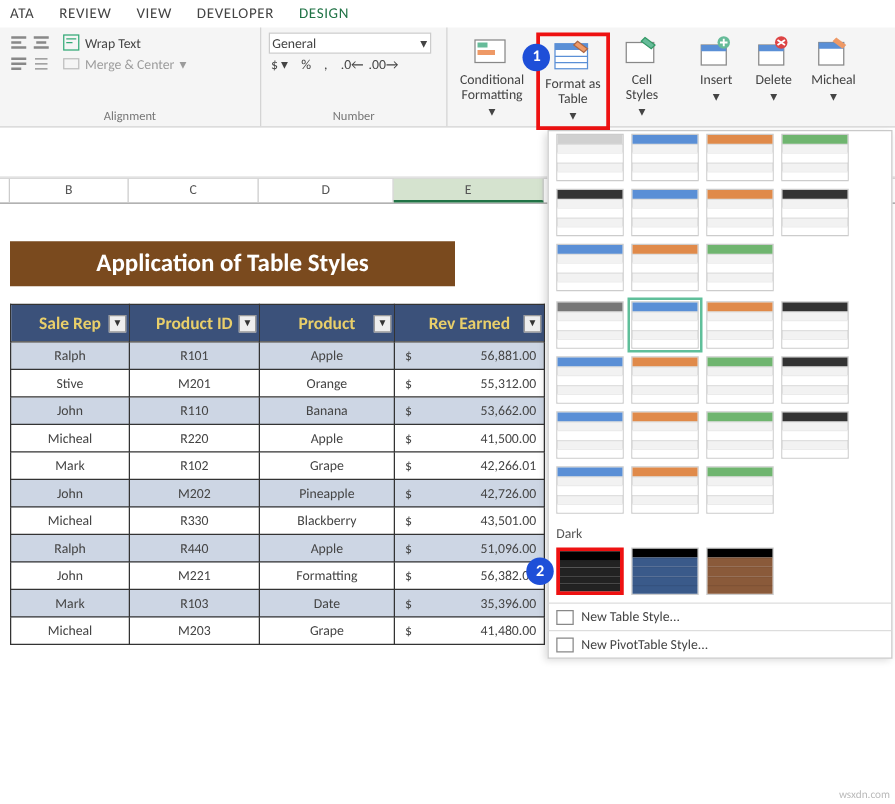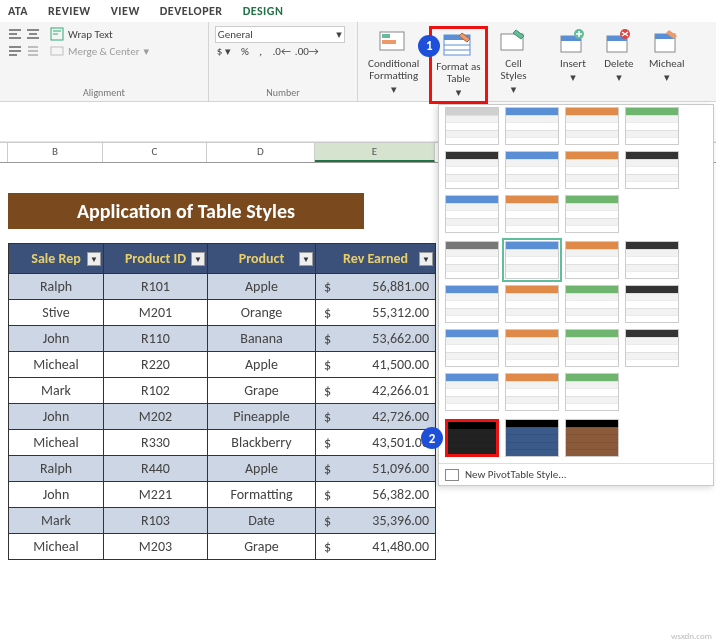--- a/index.html
+++ b/index.html
@@ -1,20 +1,20 @@
 <!DOCTYPE html>
 <html><head>
 <meta charset="utf-8">
 <style>
 * { box-sizing: border-box; margin: 0; padding: 0; font-family: Calibri, Arial, sans-serif; }
 body { background: #fff; width: 716px; height: 643px; overflow: hidden; position: relative; font-size: 12px; color: #444; }
 
 
 .tabs { display: flex; gap: 20px; padding: 4px 8px; background: #fff; font-size: 12px; }
-.tabs span { color: #444; letter-spacing: 0.5px; font-weight: bold; }
+.tabs span { color: #444; letter-spacing: 0.5px; }
 .tabs span.active { color: #217346; }
 
 
 .ribbon { display: flex; border-bottom: 1px solid #d4d4d4; background: #f5f5f5; height: 80px; }
 .group { border-right: 1px solid #d4d4d4; padding: 4px 6px 2px 6px; display: flex; flex-direction: column; justify-content: space-between; }
 .group-label { font-size: 10px; color: #777; text-align: center; margin-top: 2px; }
 .group-body { display: flex; align-items: flex-start; gap: 6px; flex: 1; }
 .small-row { display: flex; align-items: center; gap: 4px; font-size: 11px; color: #444; padding: 1px 2px; }
 .stack { display: flex; flex-direction: column; gap: 1px; }
 .smicon { width: 14px; height: 14px; display: inline-block; }
@@ -30,21 +30,21 @@
 .colhdr .sel { background: #d5e3cf; border-bottom: 2px solid #217346; }
 .cB{width:95px}.cC{width:104px}.cD{width:108px}.cE{width:120px}
 
 
 .titlebar { margin: 30px 8px 14px 8px; background: #7a4a1e; color: #fff; text-align: center; font-weight: bold; font-size: 20px; padding: 6px 0; }
 
 
 .dtable { margin-left: 8px; border-collapse: collapse; }
 .dtable th { background: #3b517a; color: #e9cf6a; font-size: 14px; padding: 6px 4px; border: 1.5px solid #333; position: relative; }
 .dtable th .drop { position: absolute; right: 2px; top: 50%; transform: translateY(-50%); width: 14px; height: 14px; background: #eee; border: 1px solid #999; display: flex; align-items: center; justify-content: center; font-size: 8px; color: #333; }
-.dtable td { border: 1.5px solid #333; font-size: 14px; padding: 4px 6px; text-align: center; }
+.dtable td { border: 1.5px solid #333; font-size: 11px; padding: 4px 6px; text-align: center; }
 .dtable tr.a td { background: #cdd6e4; }
 .dtable tr.b td { background: #fff; }
 .dtable td.m { text-align: left; padding-left: 8px; }
 .dtable td.m span.r { float: right; }
 
 
 .gallery { position: absolute; left: 438px; top: 104px; width: 276px; background: #fff; border: 1px solid #c9c9c9; box-shadow: -2px 2px 6px rgba(0,0,0,.15); }
 .gallery .seclabel { font-size: 11px; color: #555; padding: 3px 6px; }
 .grid { display: flex; flex-wrap: wrap; gap: 6px; padding: 2px 6px 6px 6px; }
 .thumb { width: 54px; height: 38px; border: 1px solid #ccc; background: #fff; display: flex; flex-direction: column; }
@@ -470,20 +470,21 @@
         <div class="row" style="background:#fff"></div>
       </div>
       <div class="thumb">
         <div class="hdr" style="background:#6fb56f"></div>
         <div class="row" style="background:rgba(0,0,0,.05)"></div>
         <div class="row" style="background:#fff"></div>
         <div class="row" style="background:rgba(0,0,0,.05)"></div>
         <div class="row" style="background:#fff"></div>
       </div>
     </div>
+  <div class="seclabel">Dark</div>
   <div class="grid darkwrap" id="g-dark">
     <div class="badge b2">2</div>
   <div class="thumb highlight2">
         <div class="hdr" style="background:#000"></div>
         <div class="row" style="background:#222"></div>
         <div class="row" style="background:#222"></div>
         <div class="row" style="background:#222"></div>
         <div class="row" style="background:#222"></div>
       </div>
       <div class="thumb">
@@ -496,17 +497,21 @@
       <div class="thumb">
         <div class="hdr" style="background:#000"></div>
         <div class="row" style="background:#8a5a3a"></div>
         <div class="row" style="background:#8a5a3a"></div>
         <div class="row" style="background:#8a5a3a"></div>
         <div class="row" style="background:#8a5a3a"></div>
       </div>
     </div>
   <div class="footer">
       <span class="ic"></span>
+      <span>New Table Style...</span>
+    </div>
+  <div class="footer">
+      <span class="ic"></span>
       <span>New PivotTable Style...</span>
     </div>
 </div>
 
 <div class="srcmark">wsxdn.com</div>
 
 </body></html>

